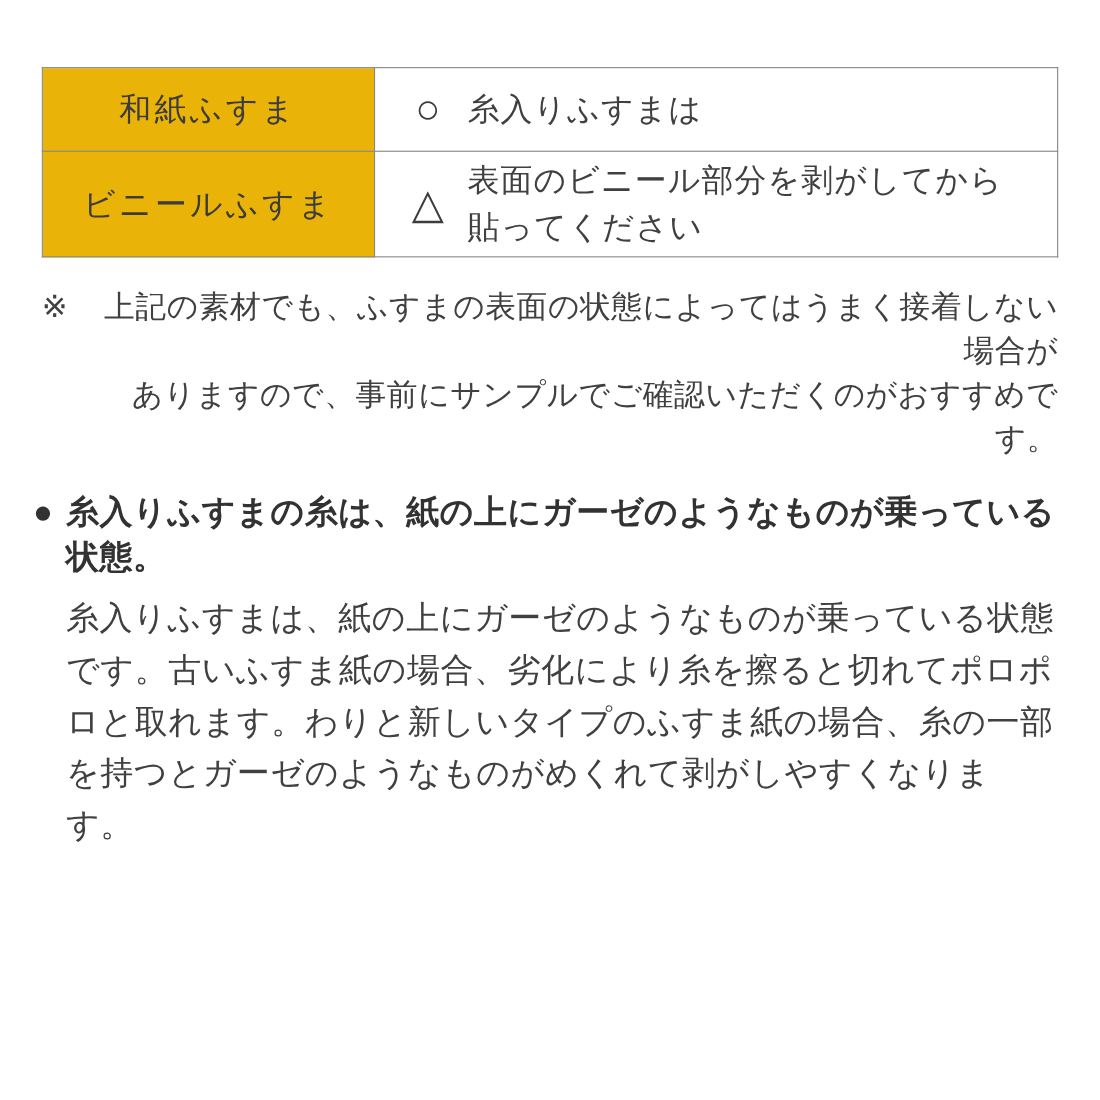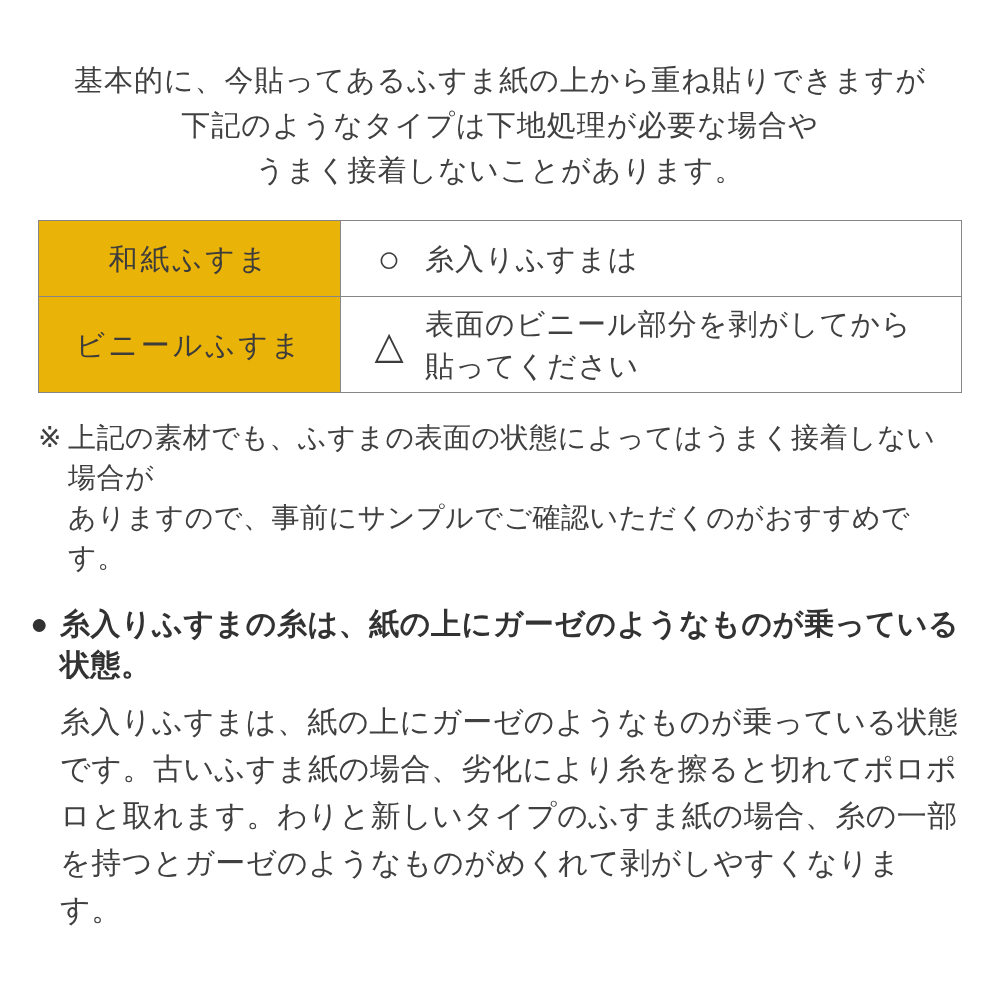--- a/index.html
+++ b/index.html
@@ -84,21 +84,21 @@
   
   .note {
     margin-top: 25px;
     display: flex;
     font-size: 28px;
     line-height: 40px;
     letter-spacing: 0.5px;
     color: #404040;
   }
   .note-marker { flex: none; width: 30px; }
-  .note-text { white-space: pre-line; }
+  .note-text { white-space: pre-line; text-align: right; }
 
   
   .thread-heading {
     margin-top: 26px;
     margin-left: -8px;
     display: flex;
     align-items: baseline;
     font-size: 30px;
     font-weight: bold;
     letter-spacing: 0.5px;
@@ -114,23 +114,20 @@
     white-space: pre-line;
     color: #404040;
   }
 </style>
 </head>
 <body>
 
 <div class="page">
 
 
-  <p class="intro">基本的に、今貼ってあるふすま紙の上から重ね貼りできますが
-下記のようなタイプは下地処理が必要な場合や
-うまく接着しないことがあります。</p>
 
   <table class="compat">
     <tbody>
       <tr class="r1">
         <td class="material">和紙ふすま</td>
         <td class="result">
           <div class="result-inner">
             <span class="symbol">○</span>
             <span class="desc">糸入りふすまは</span>
           </div>

